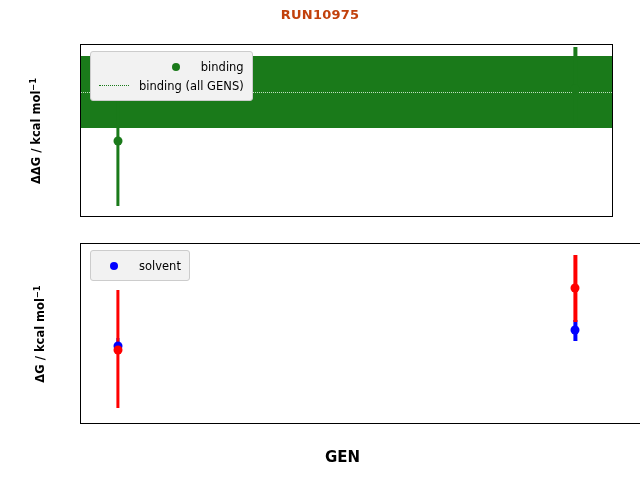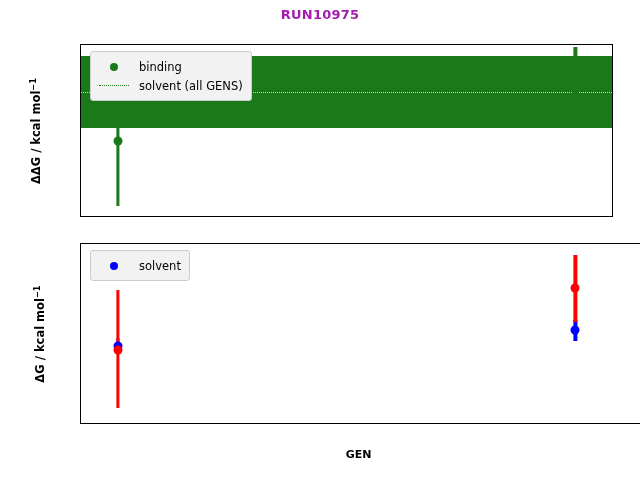--- a/index.html
+++ b/index.html
@@ -9,21 +9,21 @@
     font-family:"DejaVu Sans","Liberation Sans",sans-serif;
     overflow:hidden;
     position:relative;
   }
   #figure{position:absolute;left:0;top:0;width:640px;height:480px;}
 
   
   .fig-title{
     position:absolute;left:0;top:7px;width:640px;
     text-align:center;
-    font-size:13px;font-weight:bold;color:#a21caf;
+    font-size:13px;font-weight:bold;color:#c2410c;
     letter-spacing:0.2px;
   }
 
   
   .axes{
     position:absolute;
     border:1.6px solid #000;
     background:#ffffff;
     box-sizing:border-box;
     overflow:hidden;
@@ -44,22 +44,22 @@
     transform:rotate(-90deg);
     white-space:nowrap;
     font-size:11.5px;font-weight:bold;color:#000;
     text-align:center;
   }
   #ylabel-top{left:-30px;top:44px;width:173px;height:14px;
      transform:rotate(-90deg) translate(0,0);
      left:-52px;top:124px;}
   #ylabel-bottom{left:-52px;top:327px;width:181px;height:14px;}
   .xlabel{
-    position:absolute;left:92px;top:448px;width:533px;
-    text-align:center;font-size:11px;font-weight:bold;color:#000;
+    position:absolute;left:76px;top:448px;width:533px;
+    text-align:center;font-size:15px;font-weight:bold;color:#000;
   }
 
   
   .errbar{position:absolute;width:3.2px;transform:translateX(-50%);}
   .marker{
     position:absolute;width:9px;height:9px;border-radius:50%;
     transform:translate(-50%,-50%);
   }
   .band{position:absolute;left:0;width:100%;}
   .bandline{position:absolute;left:0;width:100%;height:0;
@@ -72,20 +72,21 @@
     border:1px solid #ccc;
     border-radius:3px;
     padding:5px 8px 5px 6px;
     box-sizing:border-box;
   }
   #legend-top{left:9px;top:6px;}
   #legend-bottom{left:9px;top:6px;}
   .legend-row{
     display:flex;align-items:center;
     height:19px;
+    justify-content:flex-end;
   }
   .legend-key{
     width:34px;height:12px;
     display:flex;align-items:center;justify-content:center;
     flex:0 0 34px;
   }
   .key-dot{width:8px;height:8px;border-radius:50%;display:block;}
   .key-dotted{width:30px;height:0;border-top:1.6px dotted;display:block;}
   .legend-text{
     font-size:11.5px;color:#000;white-space:nowrap;
@@ -122,21 +123,21 @@
         <div class="legend-row">
           <span class="legend-key">
             <span class="key-dot" style="background: rgb(26, 122, 26);"></span>
           </span>
           <span class="legend-text">binding</span>
         </div>
         <div class="legend-row">
           <span class="legend-key">
             <span class="key-dotted" style="border-top-color: rgb(26, 122, 26);"></span>
           </span>
-          <span class="legend-text">solvent (all GENS)</span>
+          <span class="legend-text">binding (all GENS)</span>
         </div>
       </div>
   </div>
 
   <div class="ylabel" id="ylabel-bottom">
     <span>ΔG / kcal mol</span><sup>−1</sup>
   </div>
 
   <div class="axes" id="axes-bottom">
     <div class="plotarea" id="plot-bottom">

